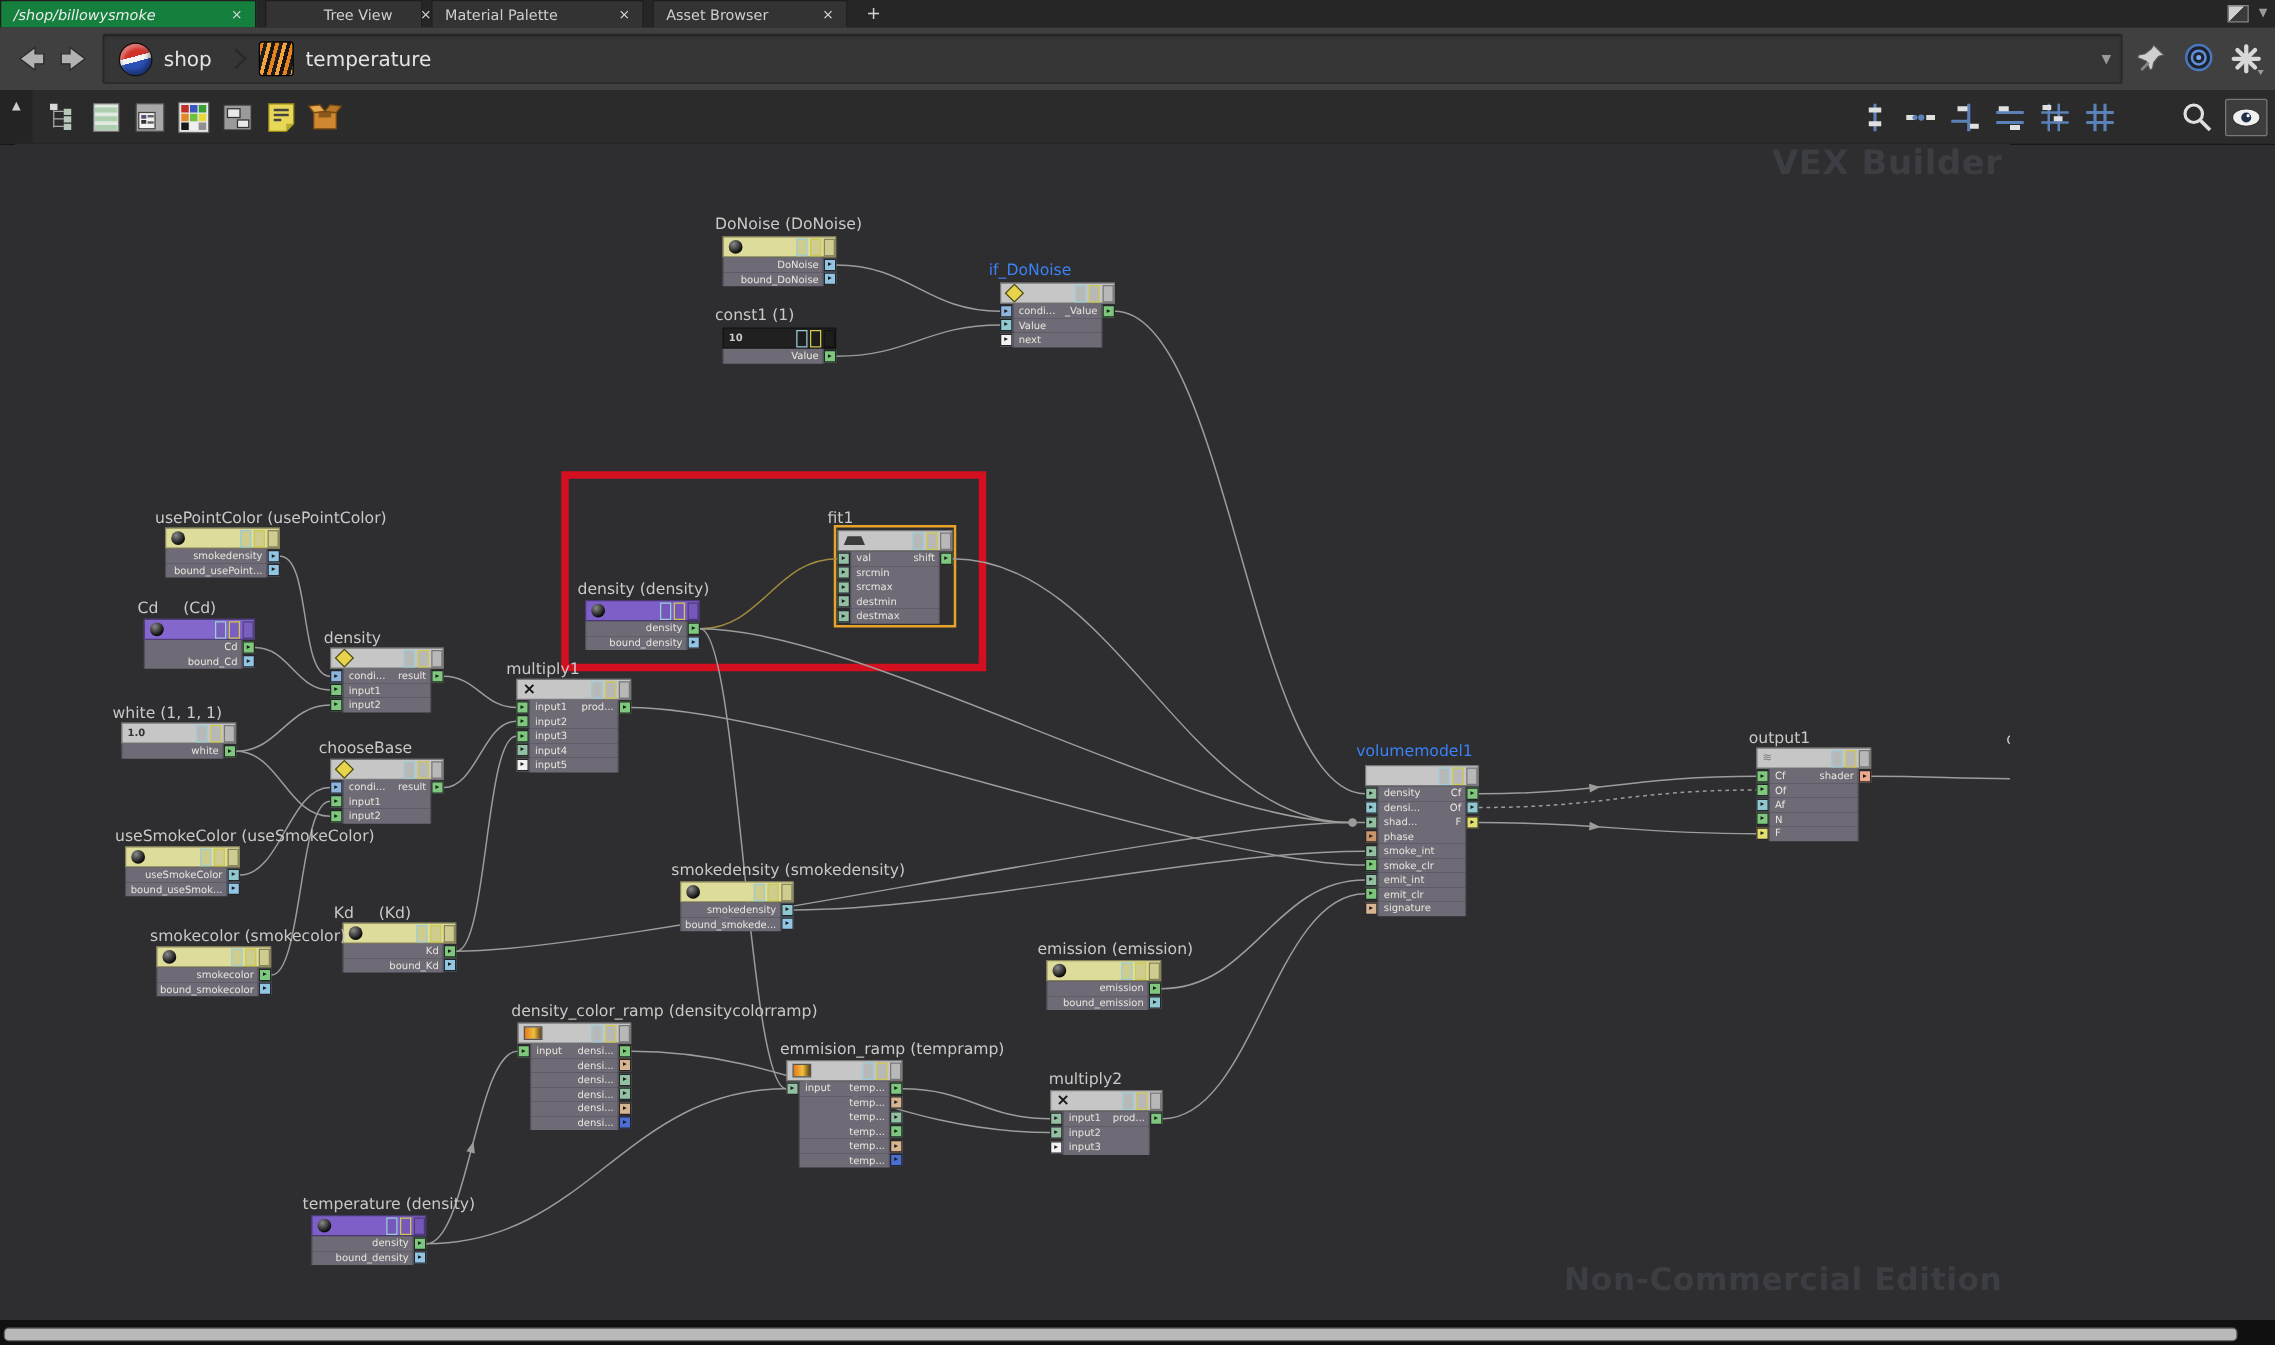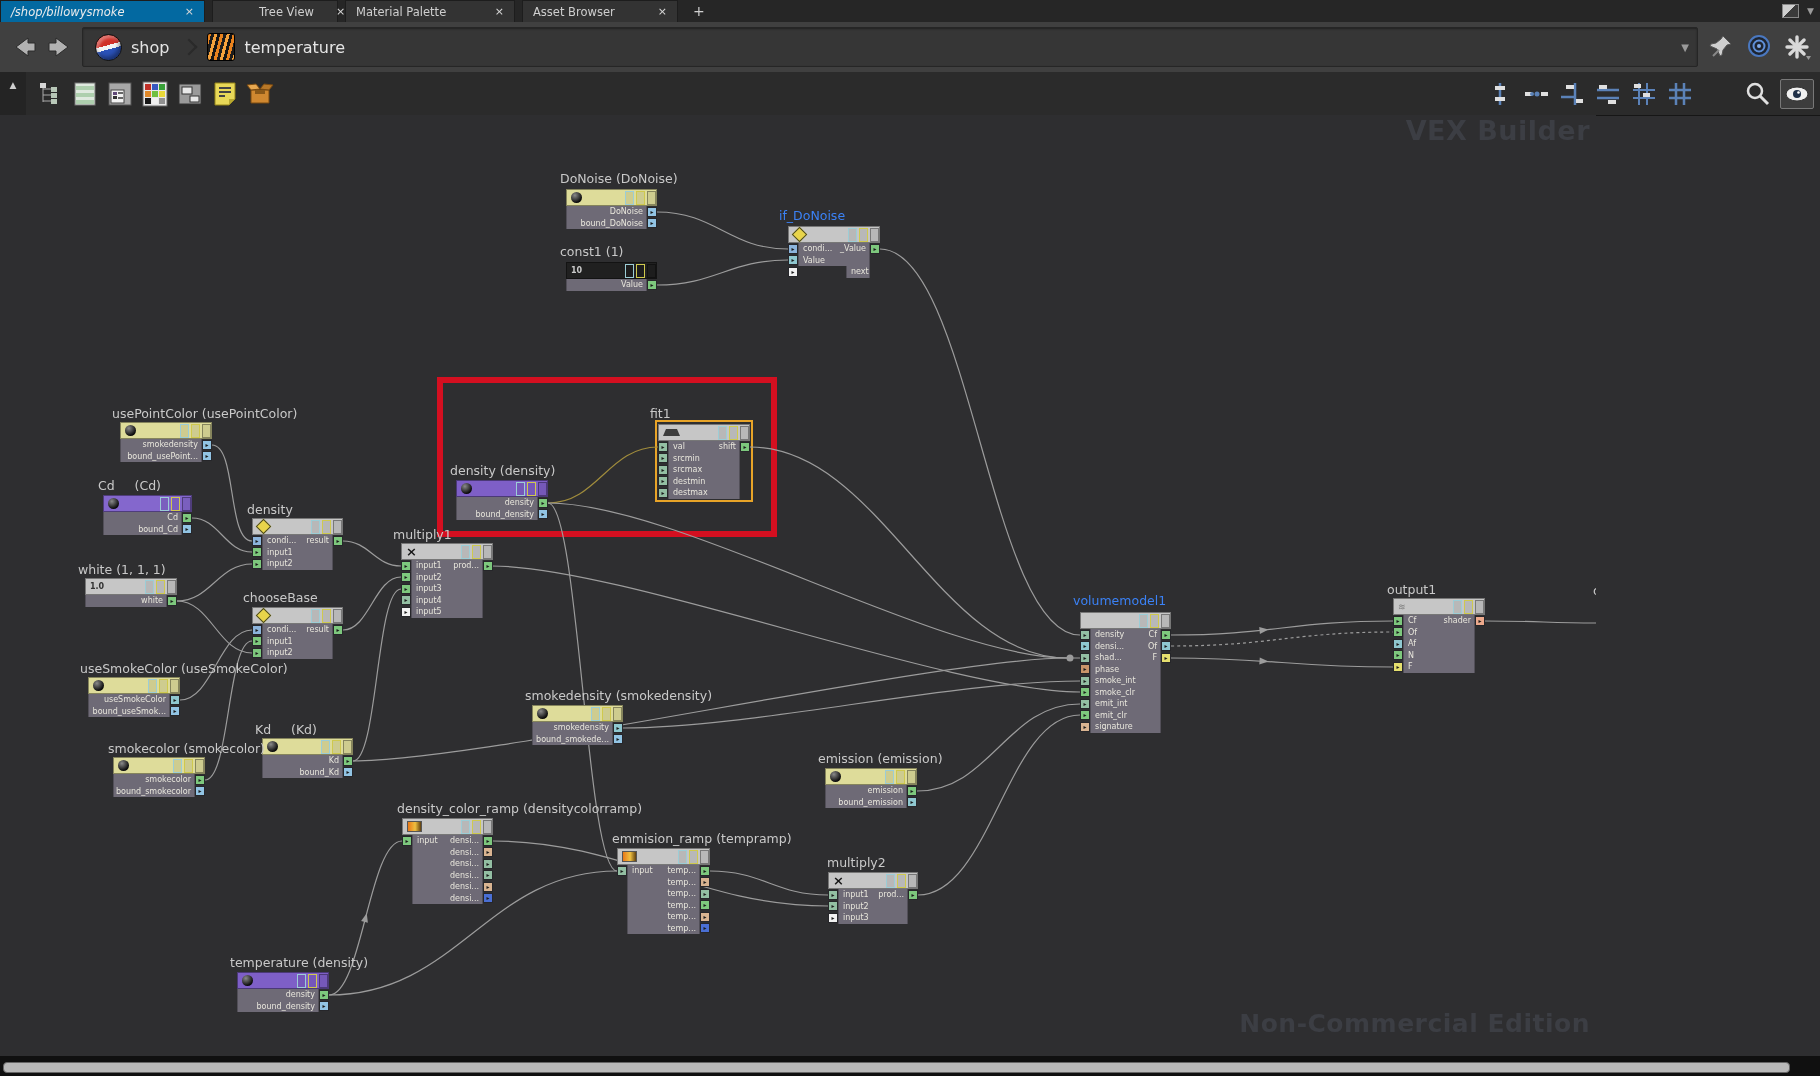--- a/index.html
+++ b/index.html
@@ -4,21 +4,21 @@
 <style>
   html,body{margin:0;padding:0;background:#111;}
   #app{position:relative;width:1820px;height:1076px;overflow:hidden;
        font-family:"DejaVu Sans",sans-serif;background:#2e2e30;}
   
   #tabbar{position:absolute;left:0;top:0;width:1820px;height:22px;background:#262626;
           border-bottom:1px solid #1a1a1a;display:flex;align-items:stretch;}
   .tab{display:flex;align-items:center;gap:8px;padding:0 10px;margin-right:7px;
        background:#333333;border:1px solid #1d1d1d;border-bottom:none;color:#cfcfcf;
        font-size:11.5px;white-space:nowrap;}
-  .tab.active{background:#0369a1;color:#ececec;font-style:italic;}
+  .tab.active{background:#15803d;color:#ececec;font-style:italic;}
   .tab .tclose{font-size:11px;color:#d8d8d8;font-style:normal;padding-left:14px;cursor:pointer;}
   .tab-plus{color:#d0d0d0;font-size:14px;padding:0 8px;display:flex;align-items:center;}
   .tabbar-right{margin-left:auto;display:flex;align-items:center;gap:8px;padding-right:6px;}
   .winbox{width:15px;height:12px;background:linear-gradient(135deg,#cfcfcf 45%,#3a3a3a 45%);
           border:1px solid #888;}
   .dd-arrow{color:#9a9a9a;font-size:9px;}
   
   #navbar{position:absolute;left:0;top:22px;width:1820px;height:50px;background:#404040;
           border-bottom:1px solid #242424;display:flex;align-items:center;}
   .nav-arrow{width:30px;height:26px;margin-left:8px;display:flex;align-items:center;justify-content:center;}
@@ -39,21 +39,21 @@
   #toolbar{position:absolute;left:0;top:72px;width:1820px;height:43px;background:#2b2b2b;
            border-bottom:1px solid #161616;display:flex;align-items:center;}
   #tb-collapse{width:26px;height:43px;background:#242424;color:#cfcfcf;font-size:9px;
                display:flex;align-items:flex-start;justify-content:center;padding-top:8px;box-sizing:border-box;}
   .tbgroup{display:flex;align-items:center;gap:7px;margin-left:10px;}
   .tbicon{width:28px;height:28px;display:flex;align-items:center;justify-content:center;}
   .tb-right{margin-left:auto;display:flex;align-items:center;gap:8px;margin-right:6px;}
   .eye-btn{width:32px;height:28px;border:1px solid #787878;border-radius:2px;background:#3d3d3d;
            display:flex;align-items:center;justify-content:center;}
   
-  #canvas{position:absolute;left:0;top:115px;width:1596px;height:941px;background:#2e2e30;overflow:hidden;}
+  #canvas{position:absolute;left:12px;top:115px;width:1596px;height:941px;background:#2e2e30;overflow:hidden;}
   .watermark{position:absolute;right:6px;color:#3c3e44;font-weight:bold;z-index:0;
              font-family:"DejaVu Sans",sans-serif;letter-spacing:.5px;}
   #wm-top{top:0px;font-size:27px;}
   #wm-bottom{bottom:18px;font-size:25px;}
   #redbox{position:absolute;z-index:1;box-sizing:border-box;border:6px solid #d40f20;}
   #selbox{position:absolute;z-index:2;box-sizing:border-box;border:2px solid #e8a428;}
   #wires{position:absolute;left:0;top:0;z-index:2;}
   .node{position:absolute;z-index:3;}
   .nlabel{position:absolute;z-index:4;font-size:12.5px;color:#c9c9c9;white-space:nowrap;}
   .nlabel.cyan{color:#3b82f6;}
@@ -381,21 +381,21 @@
           <span class="cbox" style="left: 0px; background: rgb(140, 180, 220);">▸</span>
           <span class="cbox" style="right: 0px; background: rgb(125, 200, 125);">▸</span>
         </div>
         <div class="nrow">
           <div class="rbody" style="left: 10px; right: 10px;">
             <span class="rl">Value</span>
           </div>
           <span class="cbox" style="left: 0px; background: rgb(143, 200, 208);">▸</span>
         </div>
         <div class="nrow">
-          <div class="rbody" style="left: 10px; right: 10px; margin-left: 48px;">
+          <div class="rbody" style="left: 10px; right: 10px;">
             <span class="rl">next</span>
           </div>
           <span class="cbox" style="left: 0px; background: rgb(242, 242, 242);">▸</span>
         </div>
       </div>
       <div class="nlabel" style="left: 112px; top: 291px;">usePointColor (usePointColor)</div>
       <div class="node" style="left: 120px; top: 307px; width: 92px;">
         <div class="nhead" style="background: rgb(222, 220, 154);">
           <span class="ic-sphere"></span>
           <span class="flag f1"></span>

